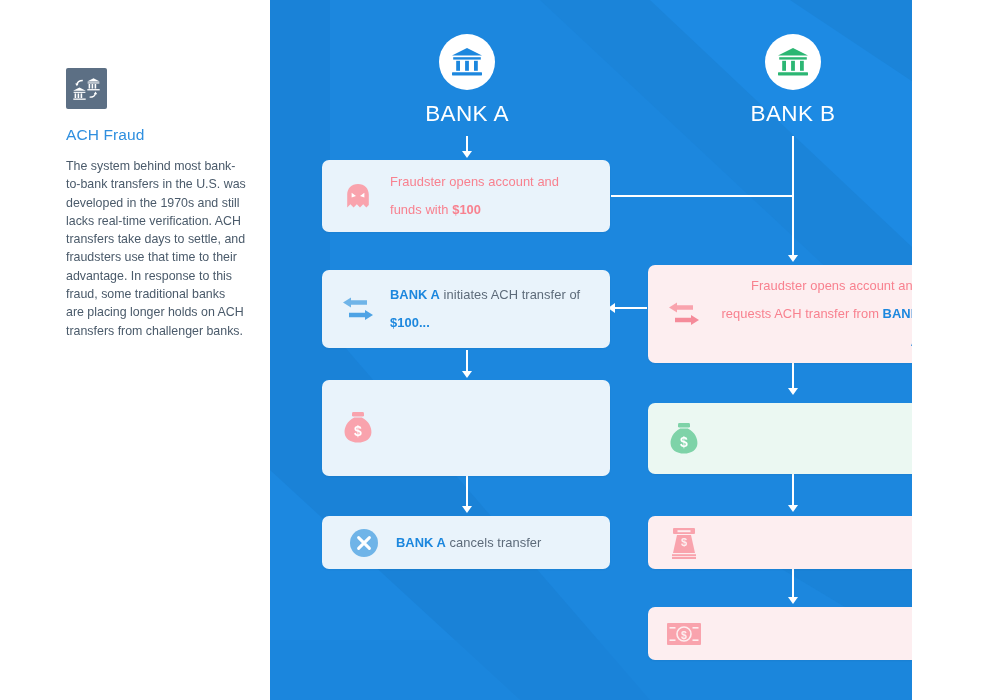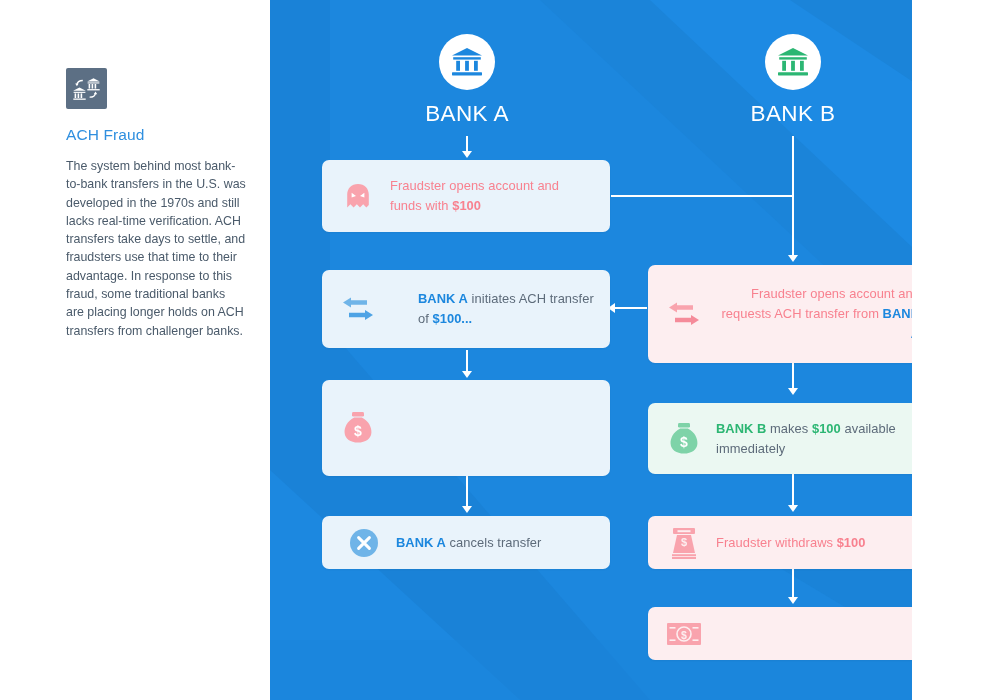--- a/index.html
+++ b/index.html
@@ -56,21 +56,21 @@
     position:absolute; border-radius:7px;
     display:flex; align-items:center;
     box-shadow:0 1px 2px rgba(0,0,0,0.05);
   }
   .node .nicon {
     flex:0 0 auto; width:44px; margin-left:14px; margin-right:10px;
     display:flex; align-items:center; justify-content:center;
   }
   .node .ntext {
     flex:1 1 auto; padding-right:16px;
-    font-size:12.9px; line-height:20px; letter-spacing:.05px;
+    font-size:12.9px; line-height:28px; letter-spacing:.05px;
   }
   .bg-blue  { background:#e9f3fb; }
   .bg-pink  { background:#fdeef0; }
   .bg-green { background:#ebf8f2; }
 
   .t-pink  { color:#f8818f; }
   .t-gray  { color:#5d6b7a; }
   .t-blue  { color:#1c87de; font-weight:bold; }
   .t-green { color:#2cb673; font-weight:bold; }
   .b-pink  { color:#f8818f; font-weight:bold; }
@@ -208,21 +208,21 @@
                    L7.4 23.2 L10.6 26.5 L13.8 23.2 L17 26.5
                    L20.2 23.2 L23.4 26.5 L25.8 24.0 L25.8 13.6
                    C25.8 7.6 21.6 3 15 3 Z" fill="#f9a3ad"></path>
           <path d="M8.6 11.8 L13.0 15.0 L8.6 16.4 Z" fill="#ffffff"></path>
           <path d="M21.4 11.8 L17.0 15.0 L21.4 16.4 Z" fill="#ffffff"></path>
         </svg>
       </div>
       <div class="ntext"><span class="t-pink">Fraudster opens account and funds with </span><span class="b-pink">$100</span></div>
     </div>
 
-    <div class="node bg-blue" style="left:52px; top:270px; width:288px; height:78px;gap:28px;">
+    <div class="node bg-blue" style="left:52px; top:270px; width:288px; height:78px;">
       <div class="nicon">
         <svg width="34" height="30" viewBox="0 0 34 30">
           <g fill="#6fb4e8">
             <path d="M10 3.5 L10 6.2 L26 6.2 L26 10.8 L10 10.8 L10 13.5 L2 8.5 Z"></path>
           </g>
           <g fill="#4ea3e5">
             <path d="M24 16.0 L24 18.7 L8 18.7 L8 23.3 L24 23.3 L24 26.0 L32 21.0 Z"></path>
           </g>
         </svg>
       </div>
@@ -270,35 +270,33 @@
       <div class="nicon">
         <svg width="34" height="36" viewBox="0 0 34 36">
           <rect x="11" y="2" width="12" height="4.6" rx="1.4" fill="#7ed3a8"></rect>
           <path d="M13.2 7.4 C6.0 11.2 3.2 17.4 3.6 22.8
                    C4.0 28.8 9.4 32.6 17 32.6
                    C24.6 32.6 30.0 28.8 30.4 22.8
                    C30.8 17.4 28.0 11.2 20.8 7.4 Z" fill="#7ed3a8"></path>
           <text x="17" y="26" font-family="Liberation Sans, sans-serif" font-size="14" font-weight="bold" fill="#ffffff" text-anchor="middle">$</text>
         </svg>
       </div>
-      <div class="ntext"><span class="t-green">BANK B</span><span class="t-gray"> makes </span><span class="t-green">$100</span><span class="t-gray"> available immediately</span></div>
     </div>
 
     <div class="node bg-pink" style="left:378px; top:516px; width:288px; height:53px;">
       <div class="nicon">
         <svg width="32" height="34" viewBox="0 0 32 34">
           <rect x="5" y="2" width="22" height="6" rx="1" fill="#f9a3ad"></rect>
           <rect x="9.5" y="4.2" width="13" height="2" fill="#fdeef0"></rect>
           <path d="M9 9 L23 9 L27 27 L5 27 Z" fill="#f9a3ad"></path>
           <rect x="4" y="28.2" width="24" height="2" fill="#f9a3ad"></rect>
           <rect x="4" y="31" width="24" height="2" fill="#f9a3ad"></rect>
           <text x="16" y="20" font-family="Liberation Sans, sans-serif" font-size="11" font-weight="bold" fill="#fdeef0" text-anchor="middle">$</text>
         </svg>
       </div>
-      <div class="ntext"><span class="t-pink">Fraudster withdraws </span><span class="b-pink">$100</span></div>
     </div>
 
     <div class="node bg-pink" style="left:378px; top:607px; width:288px; height:53px;">
       <div class="nicon">
         <svg width="36" height="24" viewBox="0 0 36 24">
           <rect x="1" y="1" width="34" height="22" rx="1" fill="#f9a3ad"></rect>
           <circle cx="18" cy="12" r="7" fill="none" stroke="#fdeef0" stroke-width="1.6"></circle>
           <text x="18" y="16.5" font-family="Liberation Sans, sans-serif" font-size="10.5" font-weight="bold" fill="#fdeef0" text-anchor="middle">$</text>
           <rect x="3.5" y="5" width="6" height="1.6" fill="#fdeef0"></rect>
           <rect x="3.5" y="17.4" width="6" height="1.6" fill="#fdeef0"></rect>

